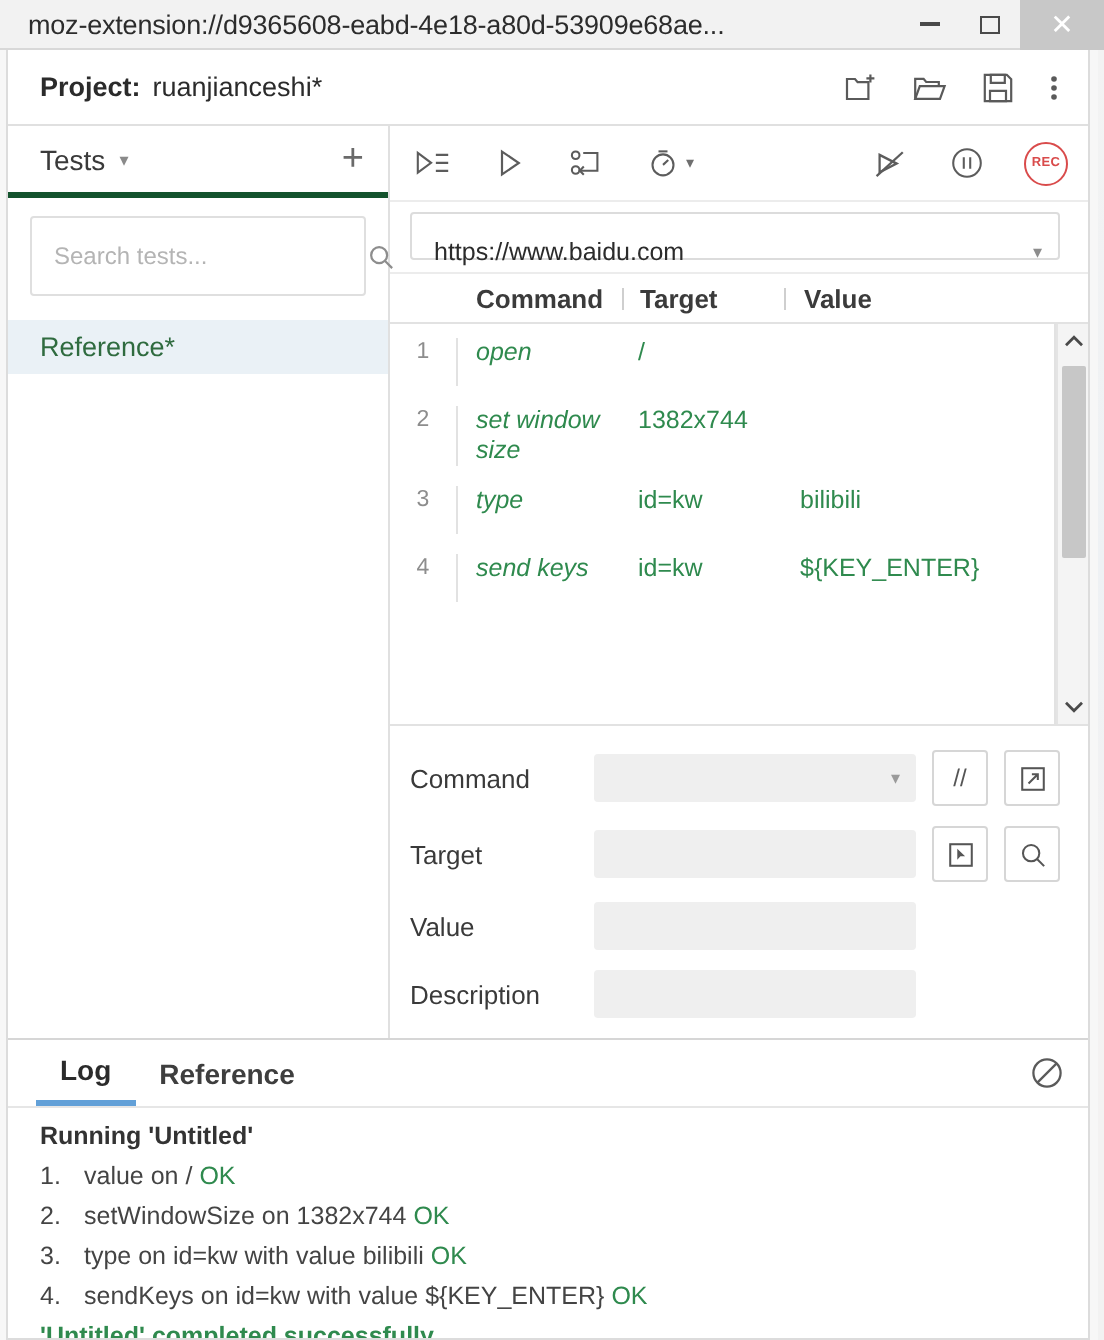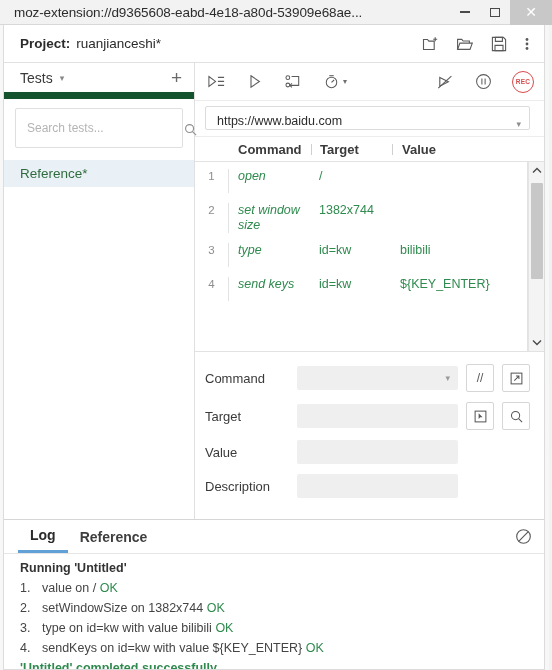--- a/index.html
+++ b/index.html
@@ -90,21 +90,21 @@
   #tests-pane {
     width: 191px;
     border-right: 1px solid #e0e0e0;
     display: flex; flex-direction: column;
     background: #ffffff;
   }
   #tests-head {
     height: 36px;
     display: flex; align-items: center;
     padding: 0 12px 0 16px;
-    border-bottom: 7px solid #14532d;
+    border-bottom: 3px solid #14532d;
   }
   #tests-title { font-size: 14px; color: #3a3a3a; }
   #tests-caret {
     margin-left: 7px; color: #8a8a8a; font-size: 9px;
   }
   #tests-add {
     margin-left: auto; font-size: 19px; color: #6a6a6a;
     line-height: 1; font-weight: 300;
   }
   #search-wrap { padding: 9px 11px 8px 11px; }
@@ -169,21 +169,21 @@
   }
 
   
   #url-bar-wrap {
     padding: 5px 14px 6px 10px;
   }
   #url-bar {
     height: 24px;
     border: 1px solid #dcdcdc;
     border-radius: 2px;
-    display: flex; align-items: flex-end;
+    display: flex; align-items: center;
     padding: 15px 8px 0 9px;
     background: #fff;
   }
   #url-input {
     flex: 1; border: none; outline: none;
     font-size: 12.5px; color: #2b2b2b;
     font-family: "Liberation Sans", sans-serif;
     background: transparent;
   }
   #url-caret { color: #8d8d8d; font-size: 9px; }
@@ -580,21 +580,21 @@
               </span>
             </span>
           </div>
           <div class="form-row">
             <span class="form-label">Value</span>
             <span class="form-field">
               <input type="text" value="" style="">
             </span>
             <span class="form-spacer"></span>
           </div>
-          <div class="form-row" style="margin-bottom:11px">
+          <div class="form-row" style="margin-bottom:0">
             <span class="form-label">Description</span>
             <span class="form-field">
               <input type="text" value="" style="">
             </span>
             <span class="form-spacer"></span>
           </div>
         </div>
 
       </div>
     </div>

